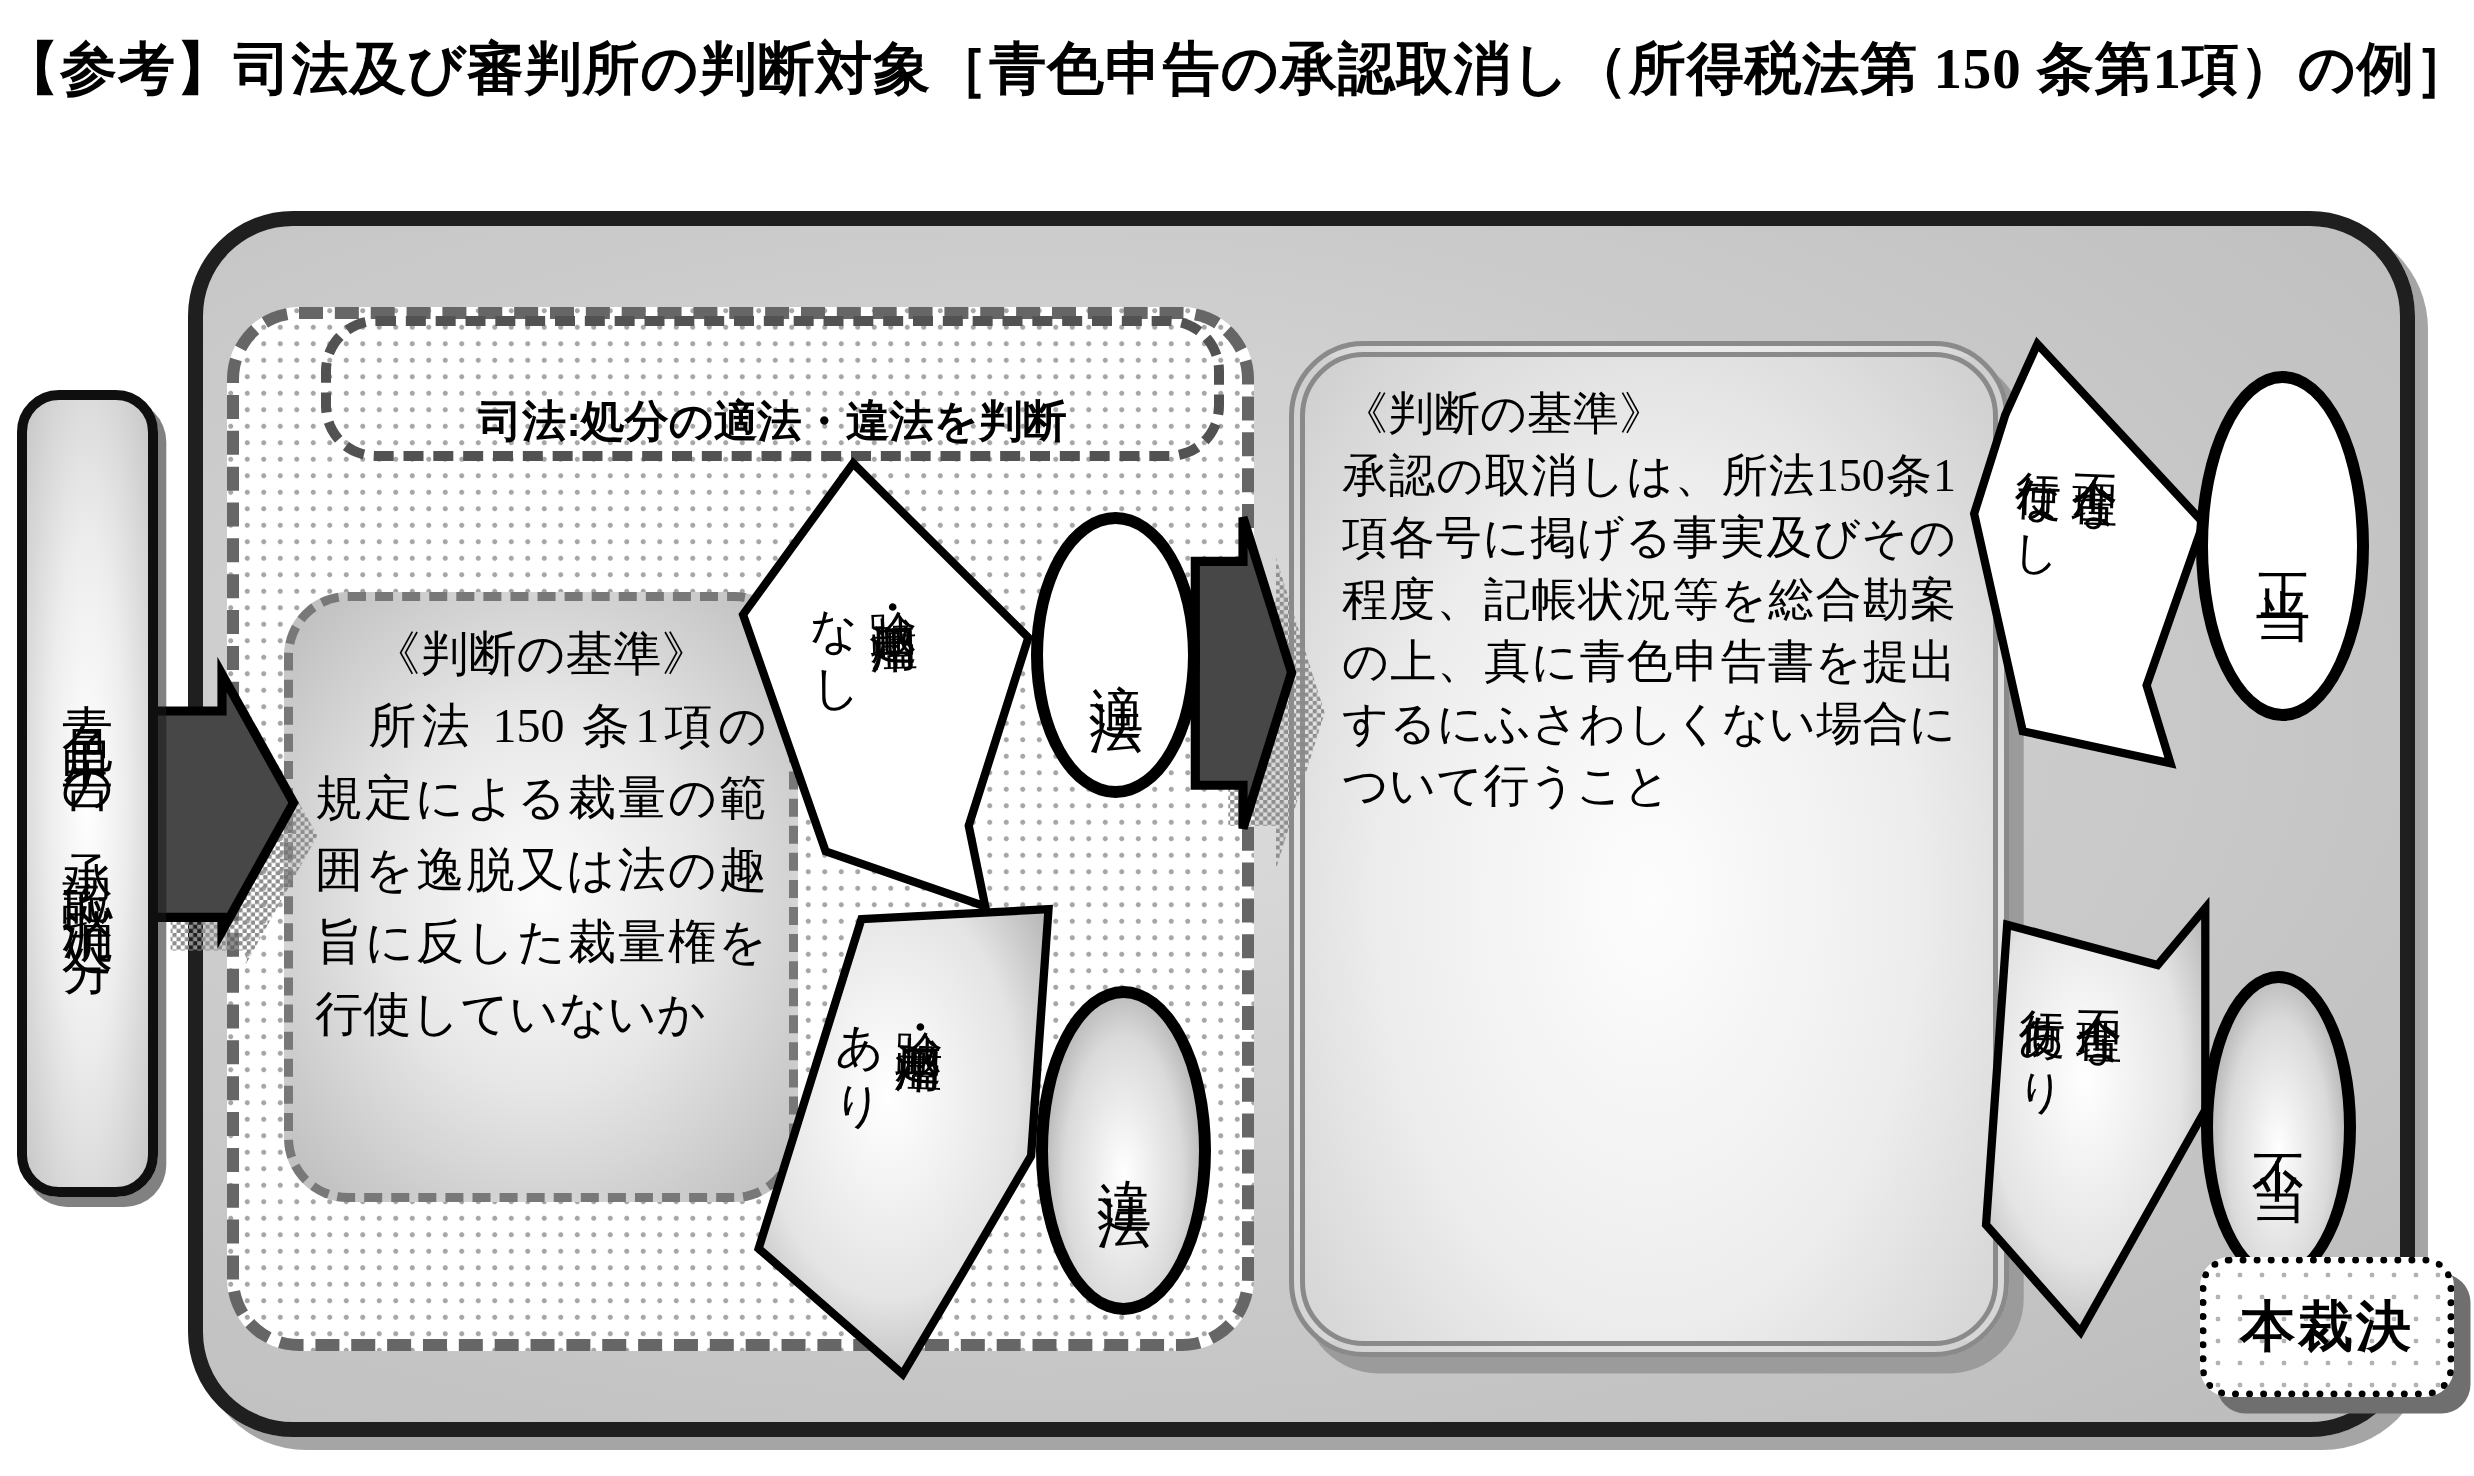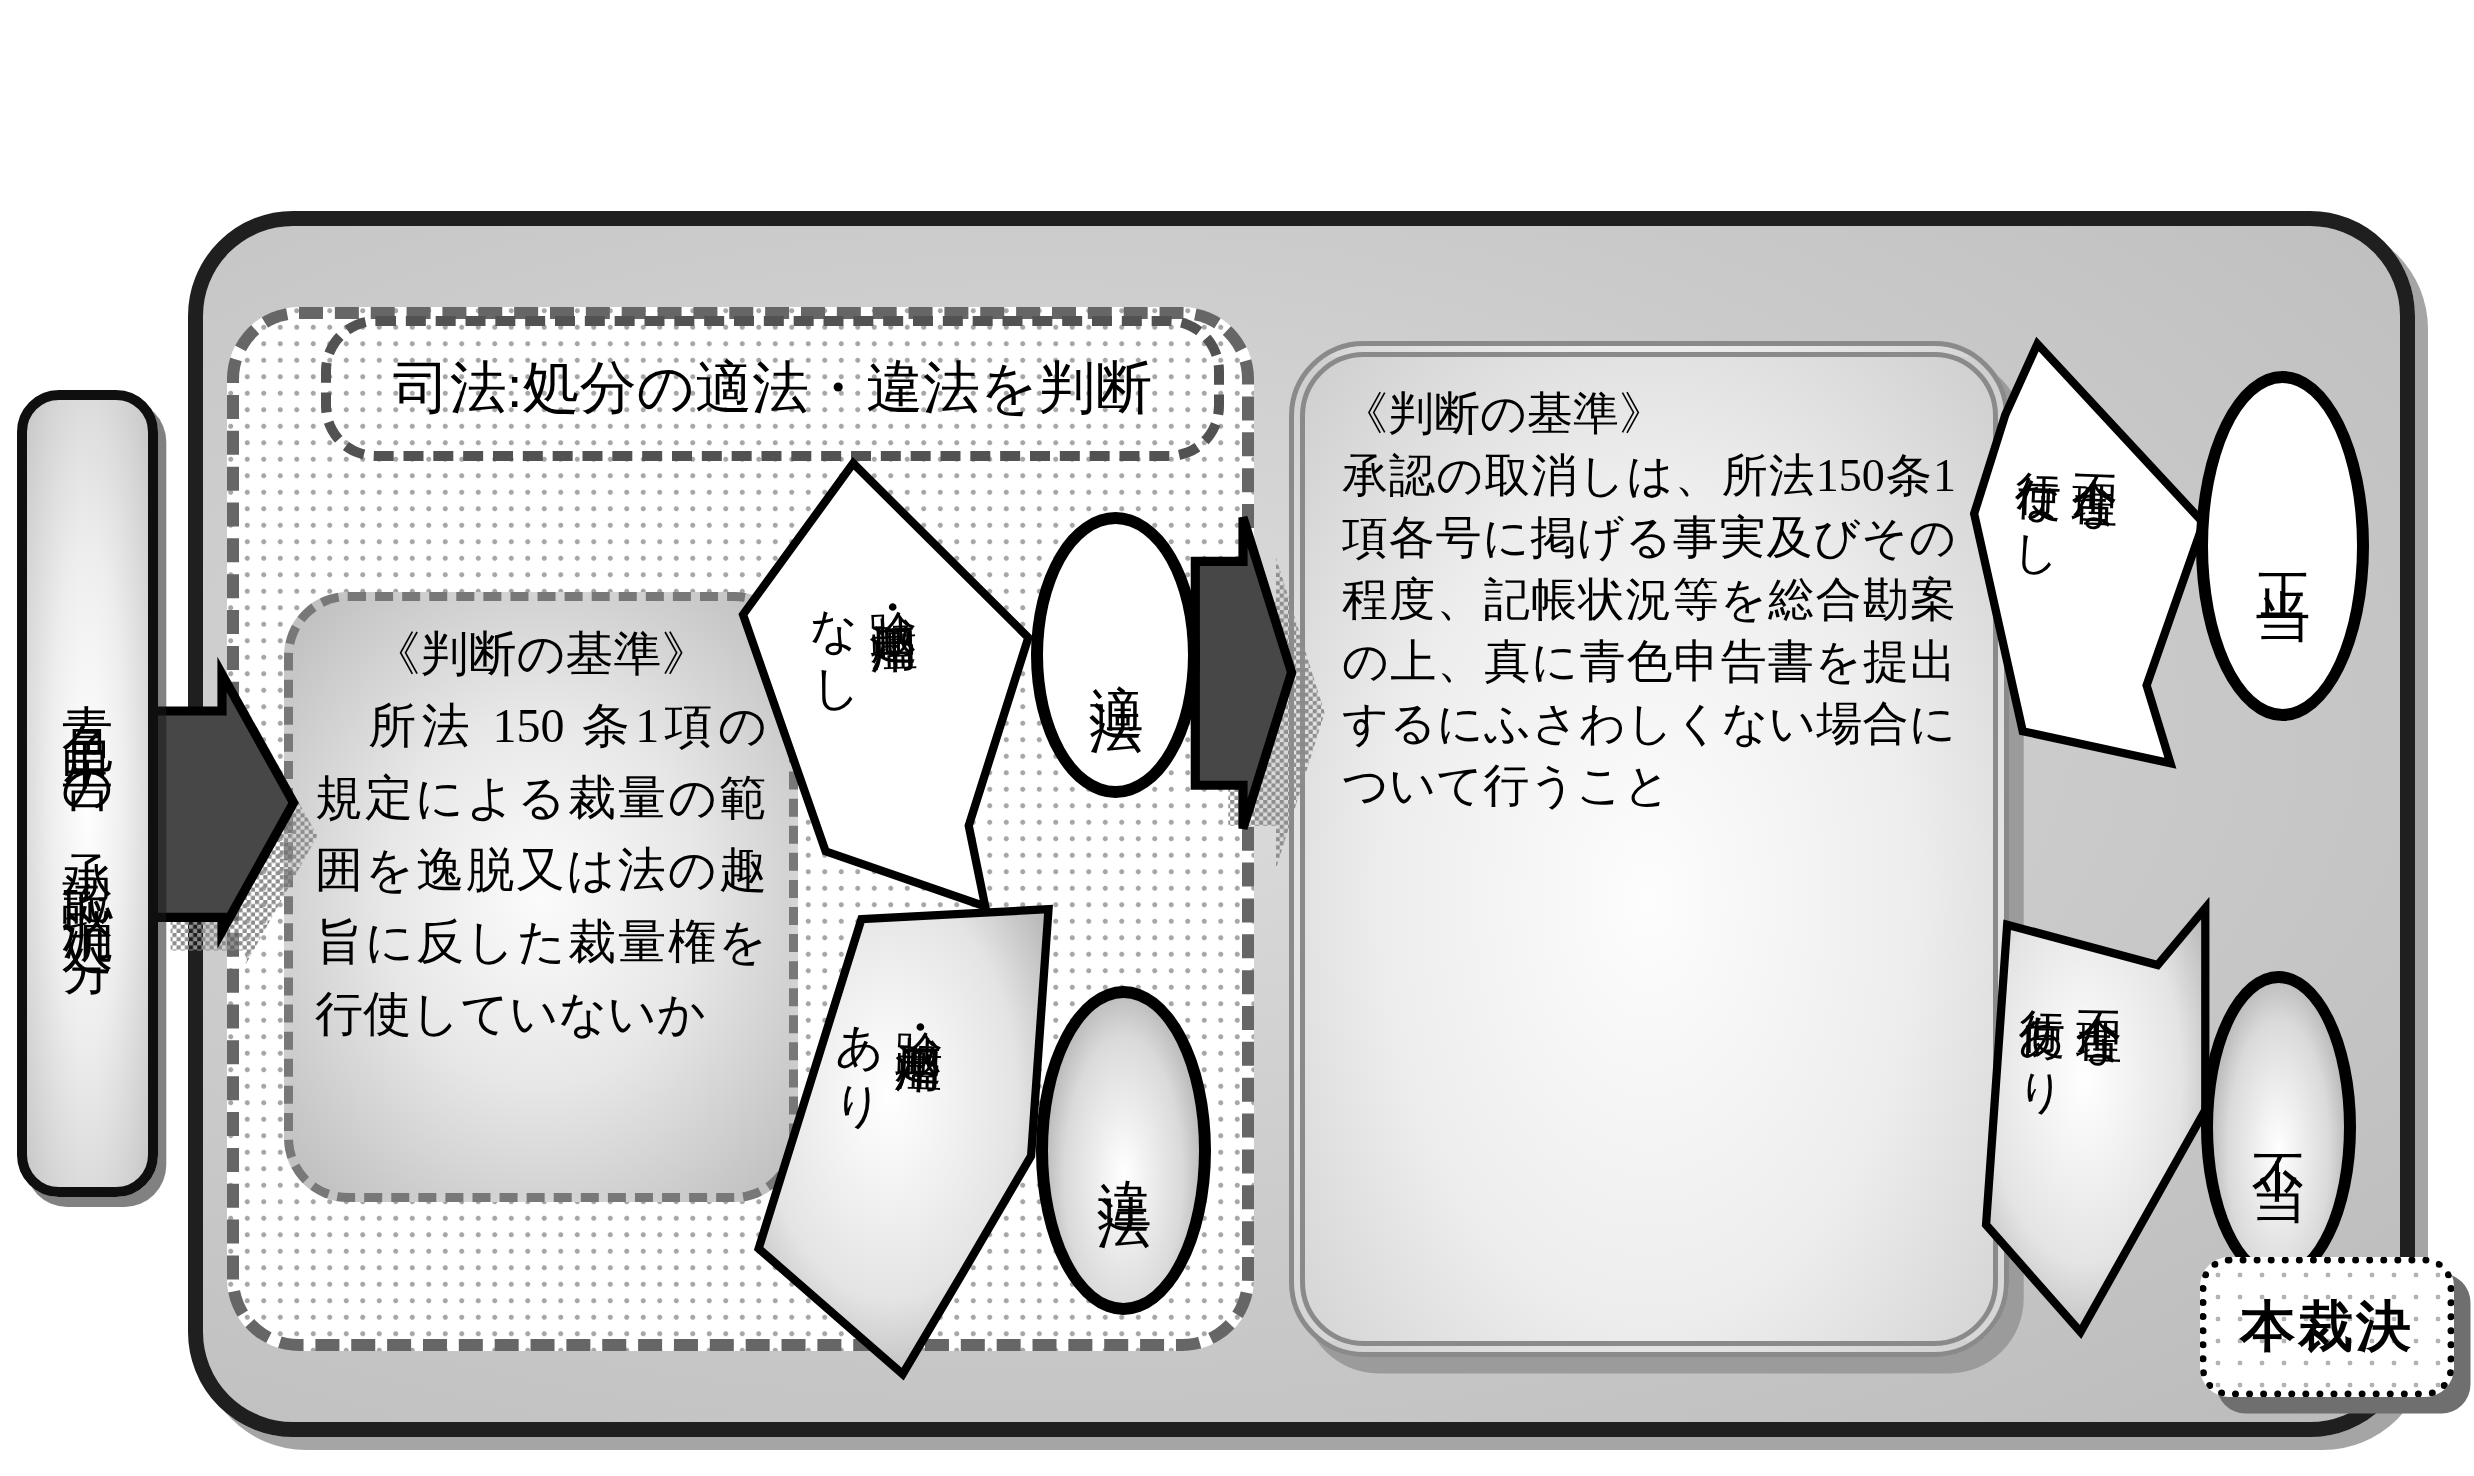--- a/index.html
+++ b/index.html
@@ -37,22 +37,22 @@
   #judicial-region {
     position:absolute; left:227px; top:307px; width:1027px; height:1044px;
     box-sizing:border-box; border:12px dashed #666666; border-radius:72px;
     background-color:#ffffff;
     background-image:radial-gradient(#a6a6a6 2.4px, transparent 2.6px);
     background-size:16.5px 16.5px; z-index:2;
   }
   #judicial-header {
     position:absolute; left:321px; top:316px; width:903px; height:145px;
     box-sizing:border-box; border:10px dashed #525252; border-radius:55px;
-    display:flex; align-items:center; justify-content:center;
-    font-size:57px; font-weight:normal; z-index:3;
+    display:flex; align-items:flex-end; justify-content:center;
+    font-size:44px; font-weight:bold; z-index:3;
   }
 
   
   #judicial-criteria {
     position:absolute; left:284px; top:592px; width:514px; height:610px;
     box-sizing:border-box; border:9.2px dashed #787878; border-radius:64px;
     background:radial-gradient(ellipse at 50% 50%, #fbfbfb 0%, #e7e7e7 45%, #bdbdbd 100%);
     padding:16.5px 22px; font-size:48px; line-height:72px; z-index:3;
   }
   #judicial-criteria .heading { text-align:center; }
@@ -113,20 +113,21 @@
     box-shadow:16.5px 16.5px 0 #6f6f6f;
     display:flex; align-items:center; justify-content:center;
     font-size:55px; font-weight:900; letter-spacing:2.8px; z-index:7;
   }
 </style>
 </head>
 <body>
 
 <div id="canvas">
 
+  <div id="page-title">【参考】司法及び審判所の判断対象［青色申告の承認取消し（所得税法第 150 条第1項）の例］</div>
 
   <div id="main-frame"></div>
 
 
   <div id="judicial-region"></div>
 
   <div id="judicial-header" class="sans">
     <span>司法:処分の適法・違法を判断</span>
   </div>
 

